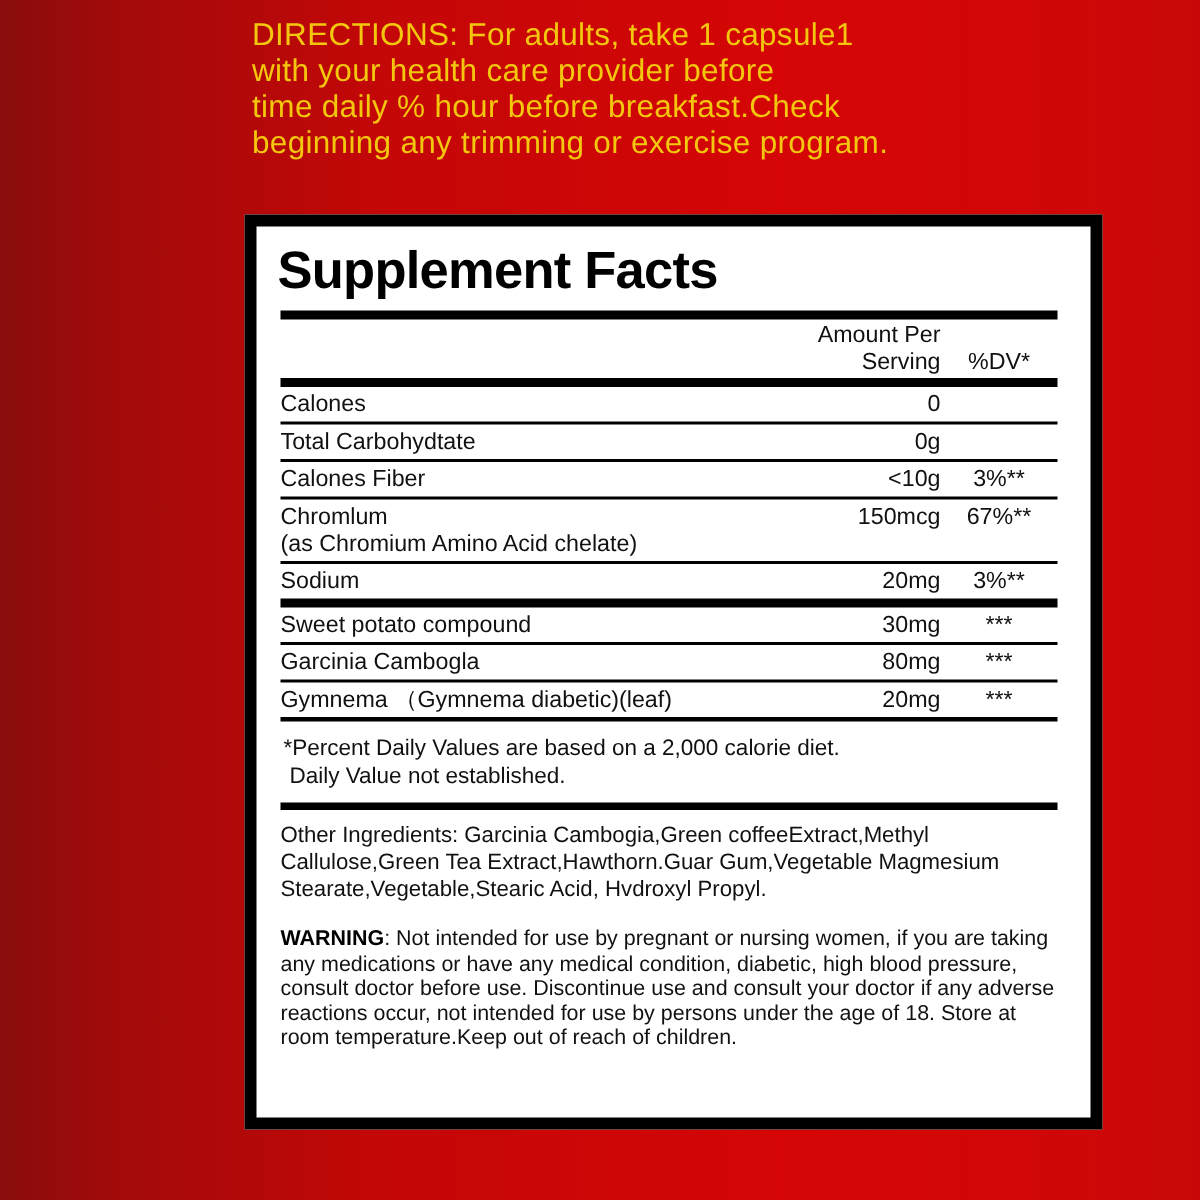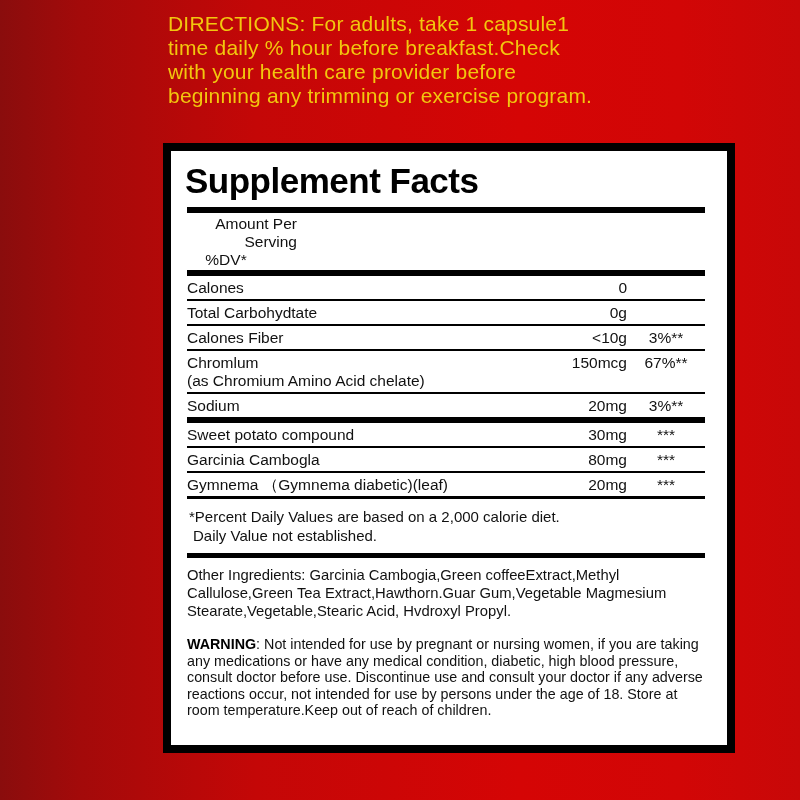--- a/index.html
+++ b/index.html
@@ -25,21 +25,21 @@
   }
   .lbl-title{
     margin:10px 20px 0 14px;
     font-size:35px;font-weight:bold;color:#000;letter-spacing:-0.5px;
     line-height:40px;
   }
   .serving-block{margin:4px 20px 0 16px;font-size:15.5px;line-height:18px;color:#111;}
   .tbl{margin:6px 22px 0 16px;}
   .bar6{height:6px;background:#000;}
   .bar5{height:5px;background:#000;}
-  .t-head{display:flex;align-items:flex-start;padding:2px 0 1px;font-size:15.5px;color:#111;flex-direction:column;}
+  .t-head{display:flex;align-items:flex-end;padding:2px 0 1px;font-size:15.5px;color:#111;}
   .t-row{display:flex;align-items:flex-start;padding:3px 0 2px;border-bottom:2px solid #000000;font-size:15.5px;line-height:18px;color:#111;}
   .t-row.no-border{border-bottom:none;}
   .t-row.thick-border{border-bottom:3px solid #000;}
   .c-name{flex:1;padding-right:4px;}
   .c-amt{width:110px;text-align:right;}
   .c-dv{width:78px;text-align:center;}
   .row-sub{font-size:15.5px;line-height:18px;}
   .row-sub:empty{display:none;}
   .footnote{margin:9px 20px 0 18px;font-size:15px;line-height:18.5px;color:#111;}
   .footnote-l2{padding-left:4px;}
@@ -48,22 +48,22 @@
   .warning{margin:13px 16px 0 16px;font-size:14.3px;line-height:16.6px;color:#111;}
   .warning b{font-weight:bold;color:#000;text-align:center;}
 </style>
 </head>
 <body>
 
 <div class="stage">
 
   <div class="directions">
     <div>DIRECTIONS: For adults, take 1 capsule1</div>
+    <div>with your health care provider before</div>
     <div>time daily % hour before breakfast.Check</div>
-    <div>with your health care provider before</div>
     <div>beginning any trimming or exercise program.</div>
   </div>
 
   <div class="label">
 
     <div class="lbl-title">Supplement Facts</div>
 
 
     <div class="tbl">
       <div class="bar6"></div>

